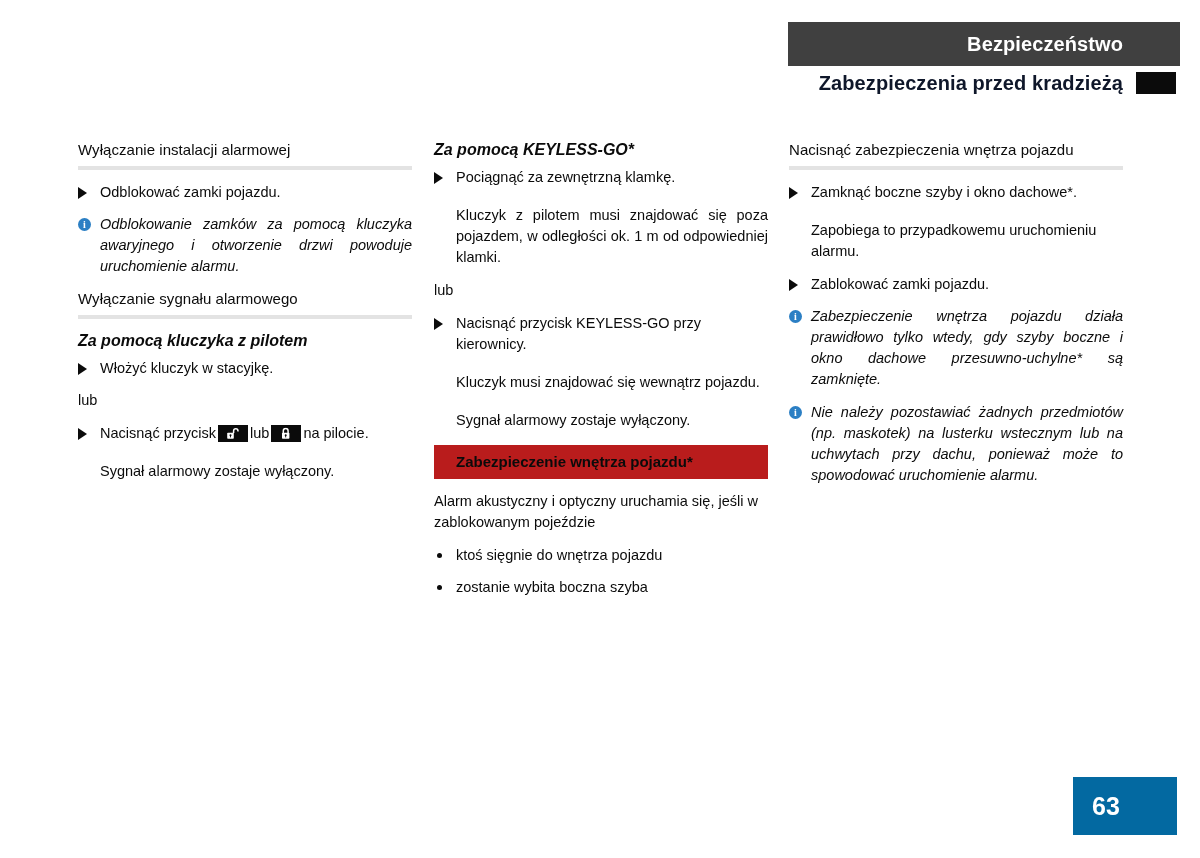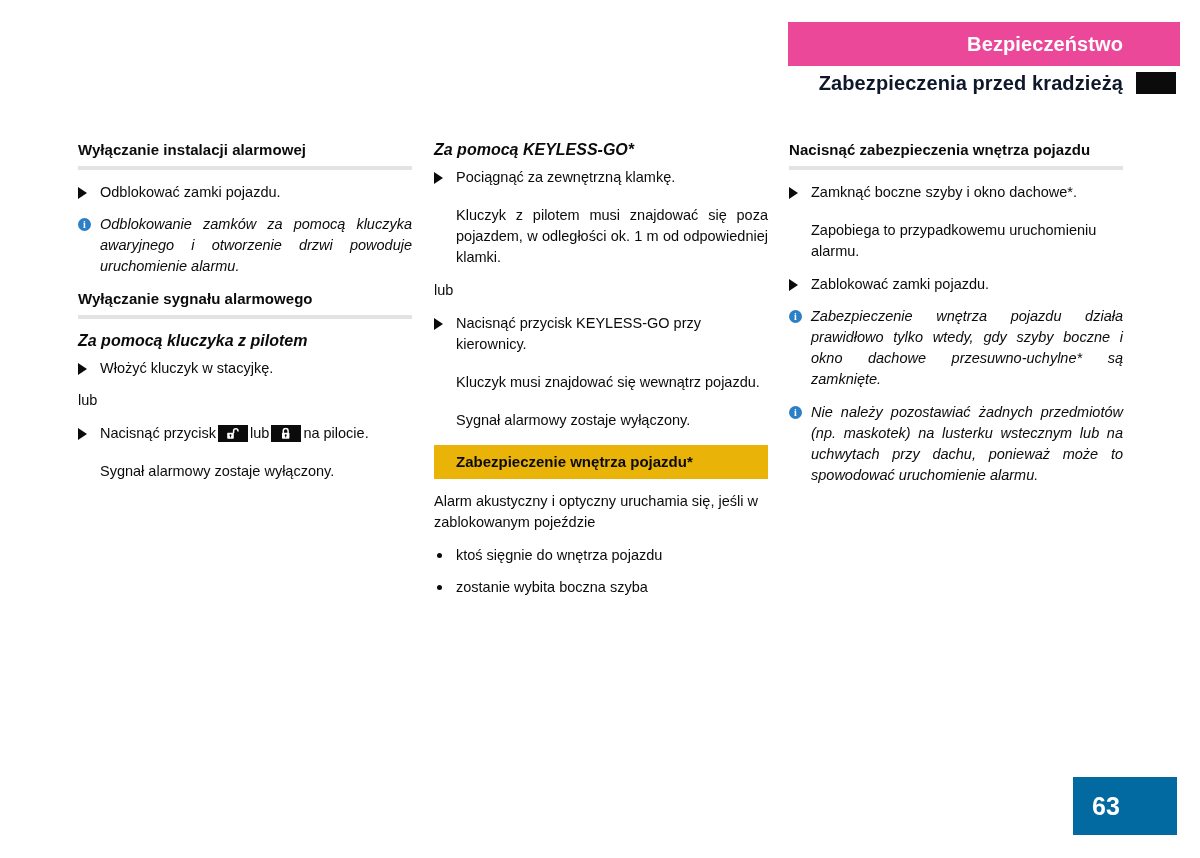--- a/index.html
+++ b/index.html
@@ -18,21 +18,21 @@
     -webkit-font-smoothing: antialiased;
   }
 
   
   .page-header {
     position: absolute;
     left: 788px;
     top: 22px;
     width: 392px;
     height: 44px;
-    background: #ec4899;
+    background: #404040;
     box-sizing: border-box;
   }
   .page-header .chapter-title {
     position: absolute;
     right: 57px;
     top: 50%;
     transform: translateY(-50%);
     font-size: 20px;
     font-weight: bold;
     color: #ffffff;
@@ -74,39 +74,39 @@
     font-size: 14.5px;
     line-height: 21px;
   }
   #col-left   { left: 78px;  }
   #col-middle { left: 434px; }
   #col-right  { left: 789px; }
 
   
   .h-main {
     font-size: 15px;
-    font-weight: bold;
+    font-weight: normal;
     line-height: 20px;
     margin: 0 0 6px 0;
     letter-spacing: 0.05px;
   }
   .rule {
     height: 4px;
     background: #e3e3e3;
     margin: 0 0 12px 0;
   }
   .h-sub {
     font-size: 16px;
     font-weight: bold;
     font-style: italic;
     line-height: 20px;
     margin: 0 0 7px 0;
   }
   .h-box {
-    background: #eab308;
+    background: #b91c1c;
     font-size: 15px;
     font-weight: bold;
     line-height: 20px;
     padding: 7px 0 7px 22px;
     margin: 14px 0 12px 0;
     box-sizing: border-box;
   }
   p.plain {
     margin: 0 0 12px 0;
   }

